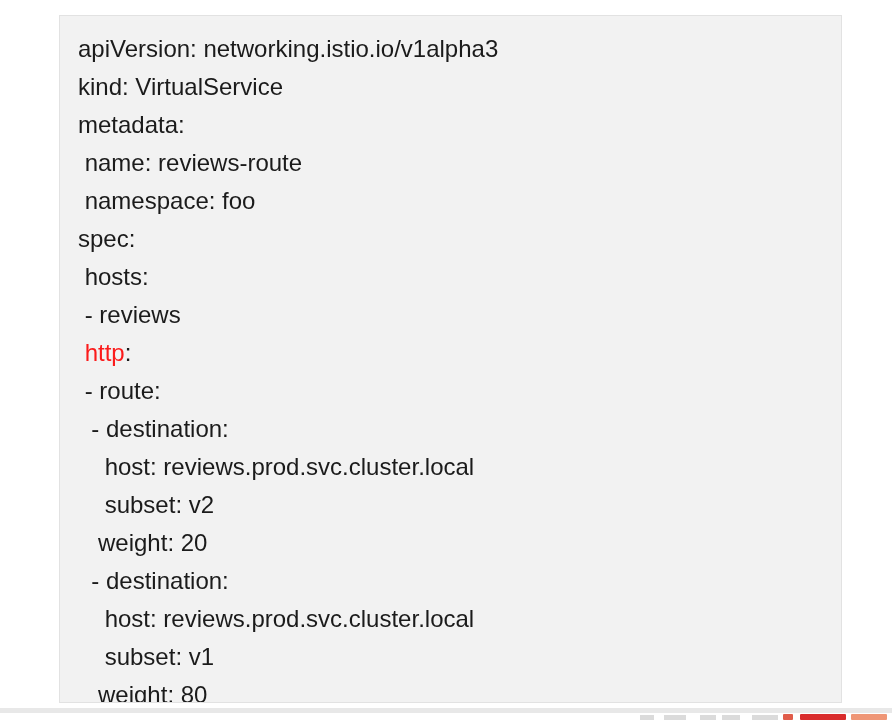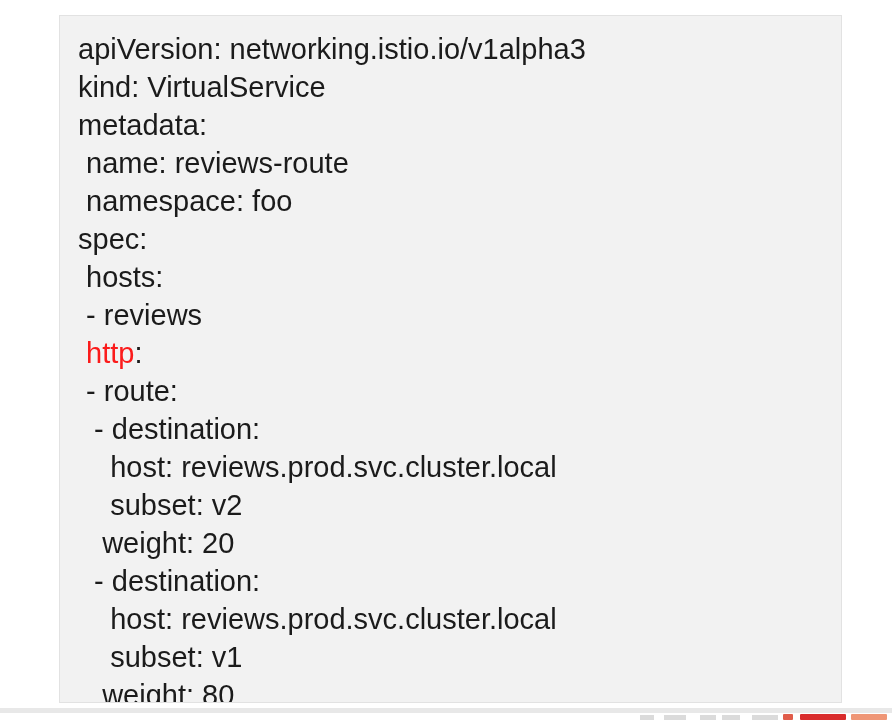--- a/index.html
+++ b/index.html
@@ -28,21 +28,21 @@
     overflow: hidden;
   }
 
   #code-block {
     position: absolute;
     left: 18px;
     top: 14px;
     right: 8px;
     margin: 0;
     font-family: "Liberation Sans", sans-serif;
-    font-size: 29px;
+    font-size: 24px;
     line-height: 38px;
     color: #1b1b1b;
     white-space: pre;
     letter-spacing: 0px;
   }
 
   .yaml-line {
     display: block;
     white-space: pre;
     min-height: 38px;

